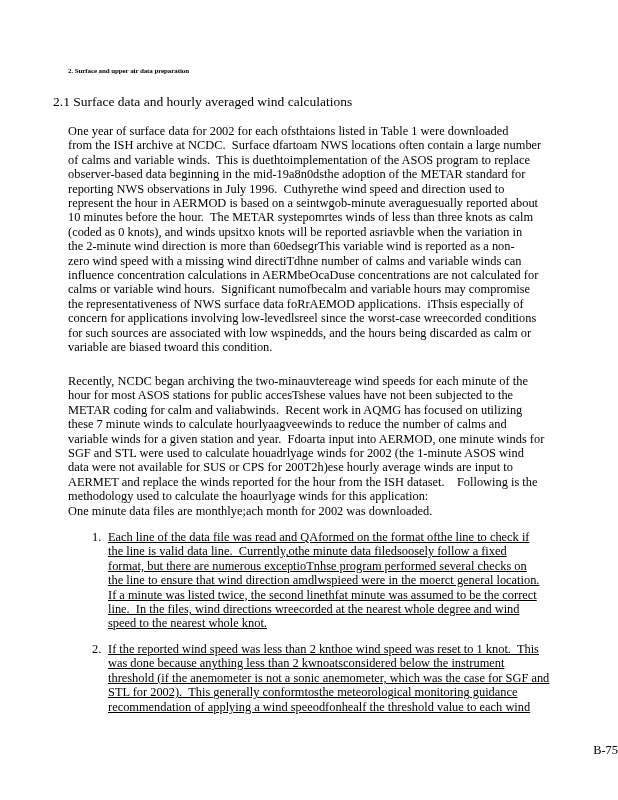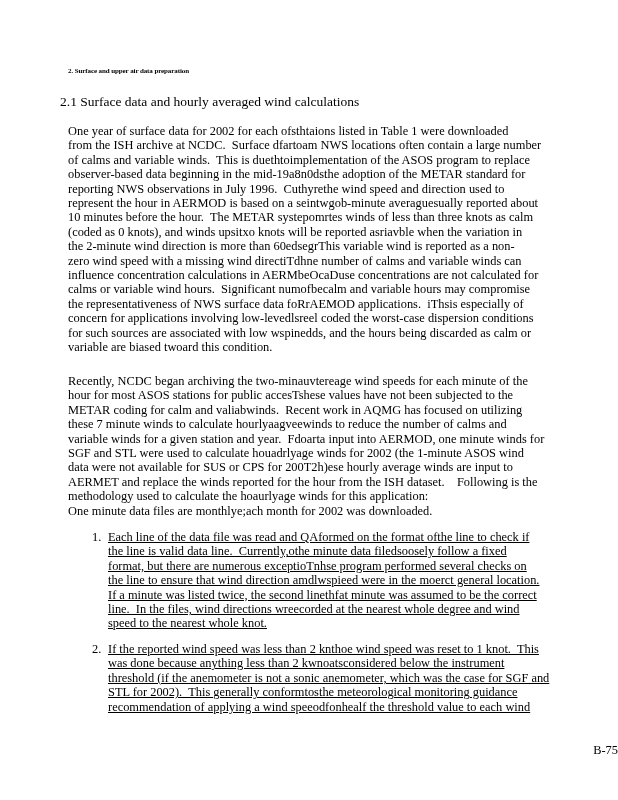--- a/index.html
+++ b/index.html
@@ -22,21 +22,21 @@
     top: 67px;
     font-size: 7px;
     font-weight: 700;
     letter-spacing: -0.1px;
     color: #000000;
     white-space: nowrap;
     text-align: right;
   }
   .section-heading {
     position: absolute;
-    left: 60px;
+    left: 53px;
     top: 94px;
     font-size: 13.5px;
     font-weight: 400;
     white-space: nowrap;
   }
   .para {
     position: absolute;
     left: 68px;
     font-size: 12.4px;
     line-height: 14.4px;
@@ -92,21 +92,21 @@
       <div class="ln">observer-based data beginning in the mid-19a8n0dsthe adoption of the METAR standard for</div>
       <div class="ln">reporting NWS observations in July 1996.  Cuthyrethe wind speed and direction used to</div>
       <div class="ln">represent the hour in AERMOD is based on a seintwgob-minute averaguesually reported about</div>
       <div class="ln">10 minutes before the hour.  The METAR systepomrtes winds of less than three knots as calm</div>
       <div class="ln">(coded as 0 knots), and winds upsitxo knots will be reported asriavble when the variation in</div>
       <div class="ln">the 2-minute wind direction is more than 60edsegrThis variable wind is reported as a non-</div>
       <div class="ln">zero wind speed with a missing wind directiTdhne number of calms and variable winds can</div>
       <div class="ln">influence concentration calculations in AERMbeOcaDuse concentrations are not calculated for</div>
       <div class="ln">calms or variable wind hours.  Significant numofbecalm and variable hours may compromise</div>
       <div class="ln">the representativeness of NWS surface data foRrAEMOD applications.  iThsis especially of</div>
-      <div class="ln">concern for applications involving low-levedlsreel coded the worst-case dispersion conditions</div>
+      <div class="ln">concern for applications involving low-levedlsreel since the worst-case wreecorded conditions</div>
       <div class="ln">for such sources are associated with low wspinedds, and the hours being discarded as calm or</div>
       <div class="ln">variable are biased twoard this condition.</div>
     </div>
 
   <div class="para" id="para2">
       <div class="ln">Recently, NCDC began archiving the two-minauvtereage wind speeds for each minute of the</div>
       <div class="ln">hour for most ASOS stations for public accesTshese values have not been subjected to the</div>
       <div class="ln">METAR coding for calm and valiabwinds.  Recent work in AQMG has focused on utilizing</div>
       <div class="ln">these 7 minute winds to calculate hourlyaagveewinds to reduce the number of calms and</div>
       <div class="ln">variable winds for a given station and year.  Fdoarta input into AERMOD, one minute winds for</div>

